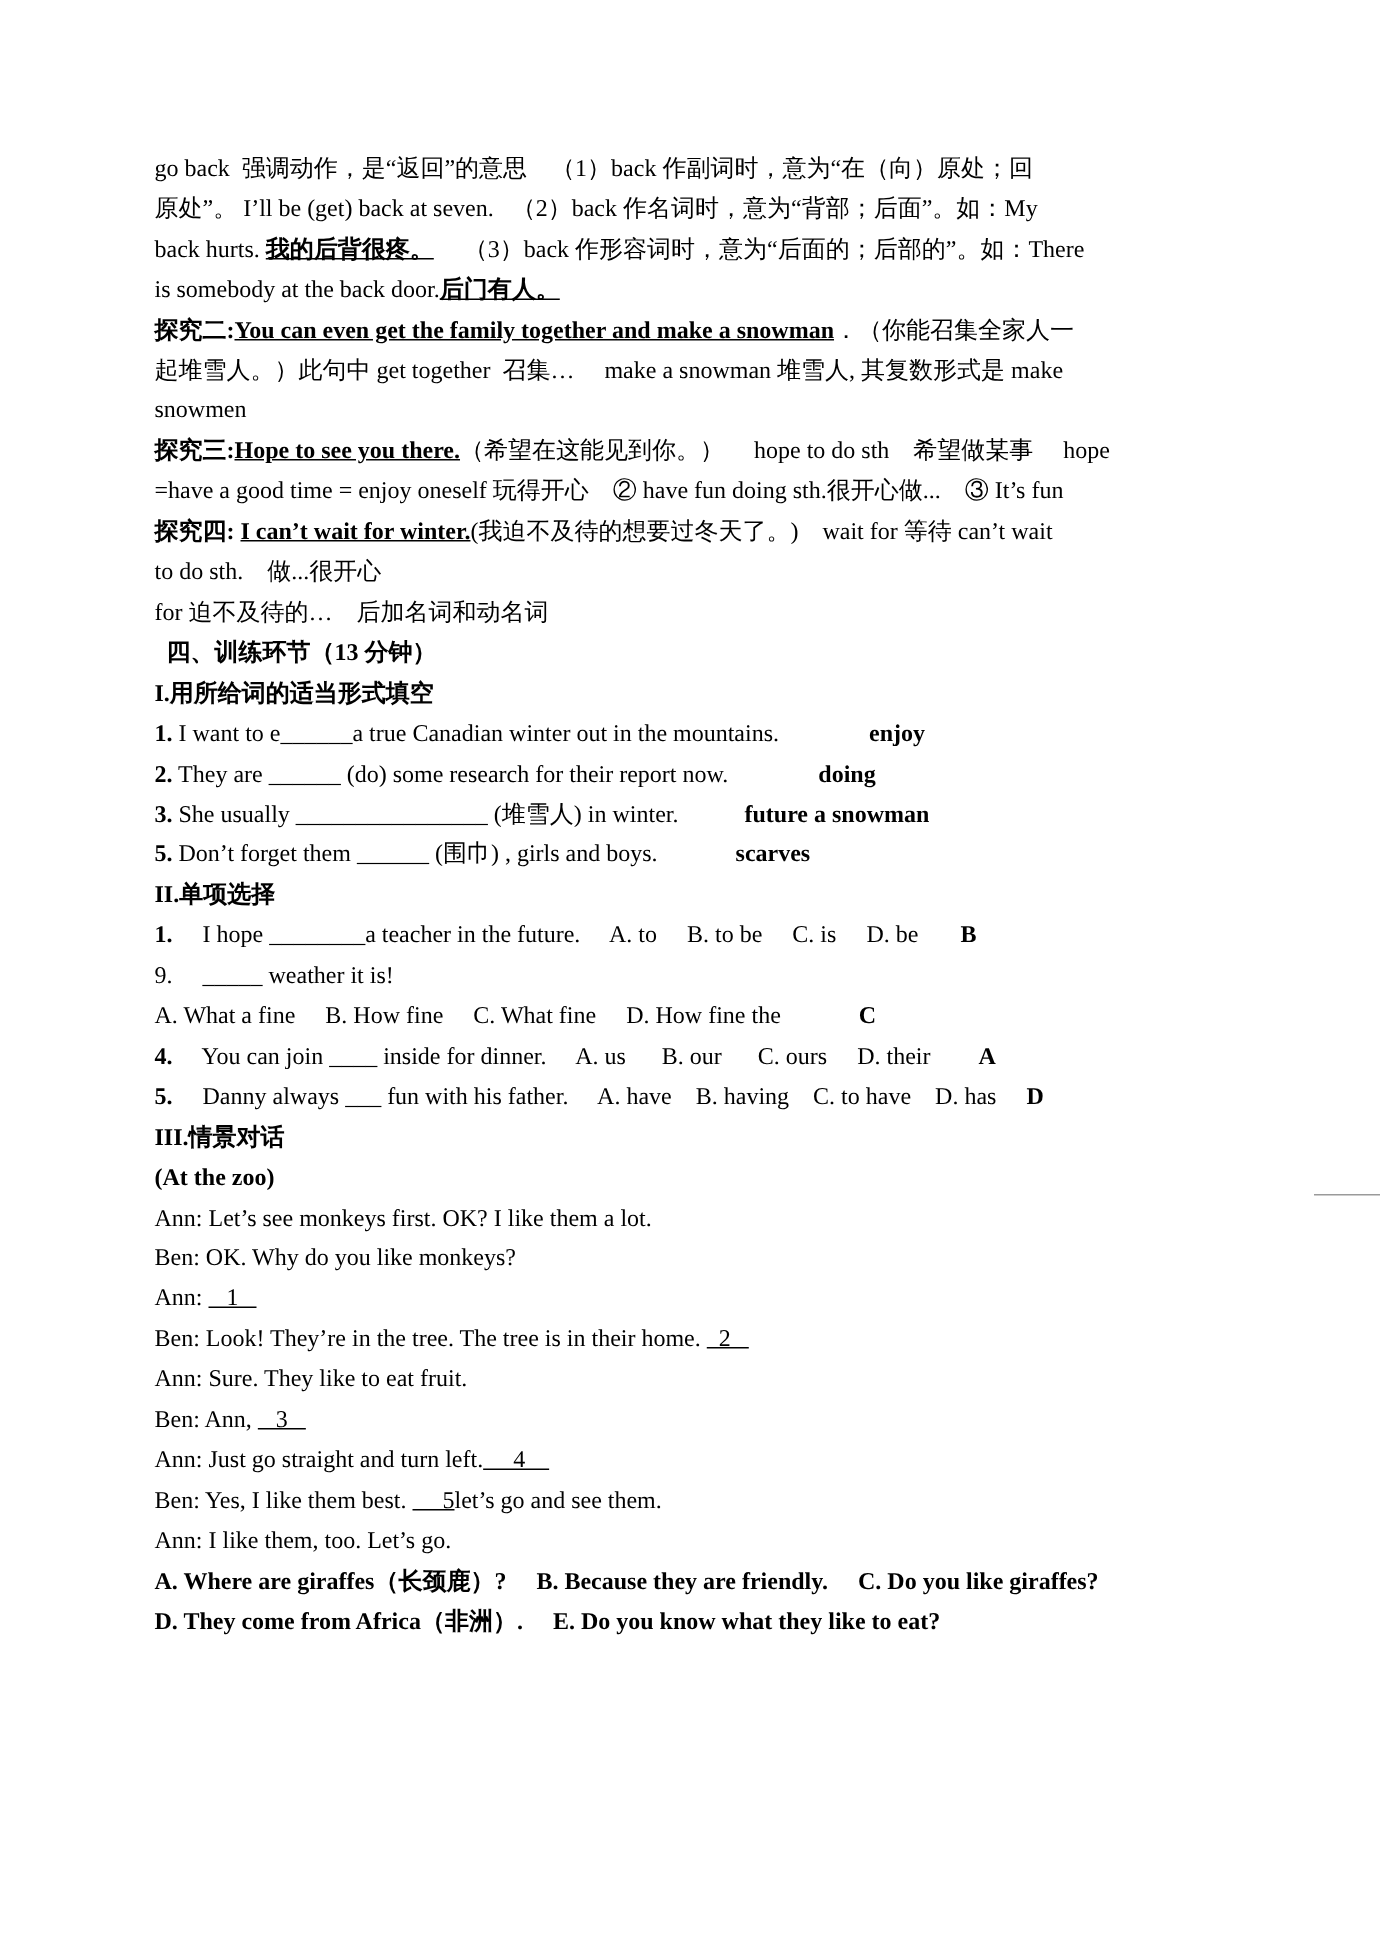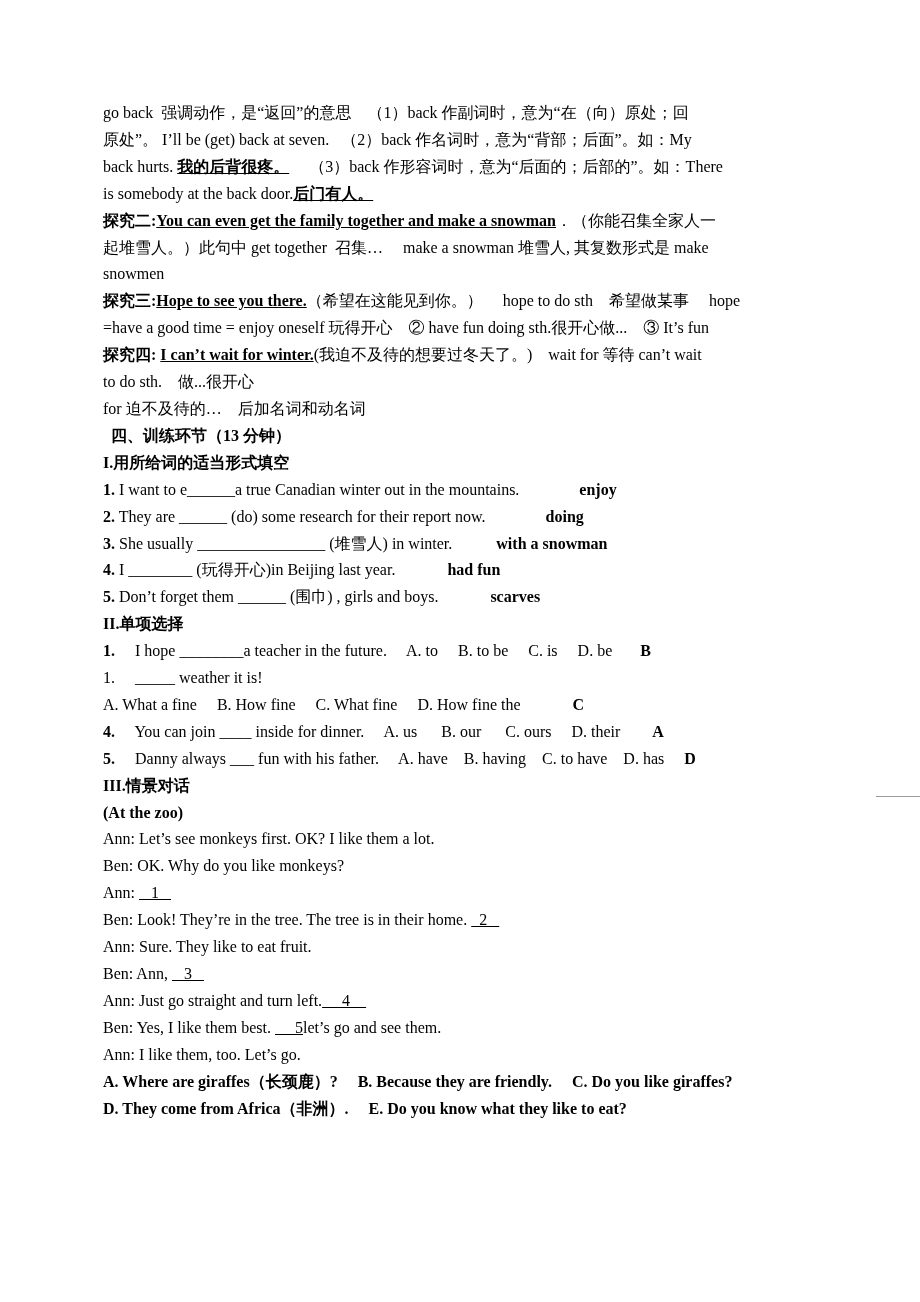--- a/index.html
+++ b/index.html
@@ -51,26 +51,25 @@
     <div class="line"><span>snowmen</span></div>
     <div class="line"><span class="b">探究三:</span><span class="b u">Hope to see you there.</span><span>（希望在这能见到你。）　 hope to do sth　希望做某事　 hope</span></div>
     <div class="line"><span>=have a good time = enjoy oneself 玩得开心　② have fun doing sth.很开心做...　③ It’s fun</span></div>
     <div class="line"><span class="b">探究四: </span><span class="b u">I can’t wait for winter.</span><span>(我迫不及待的想要过冬天了。)　wait for 等待 can’t wait</span></div>
     <div class="line"><span>to do sth.　做...很开心</span></div>
     <div class="line"><span>for 迫不及待的…　后加名词和动名词</span></div>
     <div class="line"><span class="b">  四、训练环节（13 分钟）</span></div>
     <div class="line"><span class="b">I.用所给词的适当形式填空</span></div>
     <div class="line"><span class="b">1.</span><span> I want to e______a true Canadian winter out in the mountains.</span><span>               </span><span class="b">enjoy</span></div>
     <div class="line"><span class="b">2.</span><span> They are ______ (do) some research for their report now.</span><span>               </span><span class="b">doing</span></div>
-    <div class="line"><span class="b">3.</span><span> She usually ________________ (堆雪人) in winter.</span><span>           </span><span class="b">with a snowman</span></div>
-    <div class="line"><span class="b">4.</span><span> I ________ (玩得开心)in Beijing last year.</span><span>             </span><span class="b">had fun</span></div>
+    <div class="line"><span class="b">3.</span><span> She usually ________________ (堆雪人) in winter.</span><span>           </span><span class="b">future a snowman</span></div>
     <div class="line"><span class="b">5.</span><span> Don’t forget them ______ (围巾) , girls and boys.</span><span>             </span><span class="b">scarves</span></div>
     <div class="line"><span class="b">II.单项选择</span></div>
     <div class="line"><span class="b">1.</span><span>　 I hope ________a teacher in the future.　 A. to　 B. to be　 C. is　 D. be　   </span><span class="b">B</span></div>
-    <div class="line"><span>1.　 _____ weather it is!</span></div>
+    <div class="line"><span>9.　 _____ weather it is!</span></div>
     <div class="line"><span>A. What a fine　 B. How fine　 C. What fine　 D. How fine the</span><span>             </span><span class="b">C</span></div>
     <div class="line"><span class="b">4.</span><span>　 You can join ____ inside for dinner.　 A. us　  B. our　  C. ours　 D. their</span><span>        </span><span class="b">A</span></div>
     <div class="line"><span class="b">5.</span><span>　 Danny always ___ fun with his father.　 A. have　B. having　C. to have　D. has</span><span>     </span><span class="b">D</span></div>
     <div class="line"><span class="b">III.情景对话</span></div>
     <div class="line"><span class="b">(At the zoo)</span></div>
     <div class="line"><span>Ann: Let’s see monkeys first. OK? I like them a lot.</span></div>
     <div class="line"><span>Ben: OK. Why do you like monkeys?</span></div>
     <div class="line"><span>Ann: </span><span class="u">   1   </span></div>
     <div class="line"><span>Ben: Look! They’re in the tree. The tree is in their home. </span><span class="u">  2   </span></div>
     <div class="line"><span>Ann: Sure. They like to eat fruit.</span></div>

